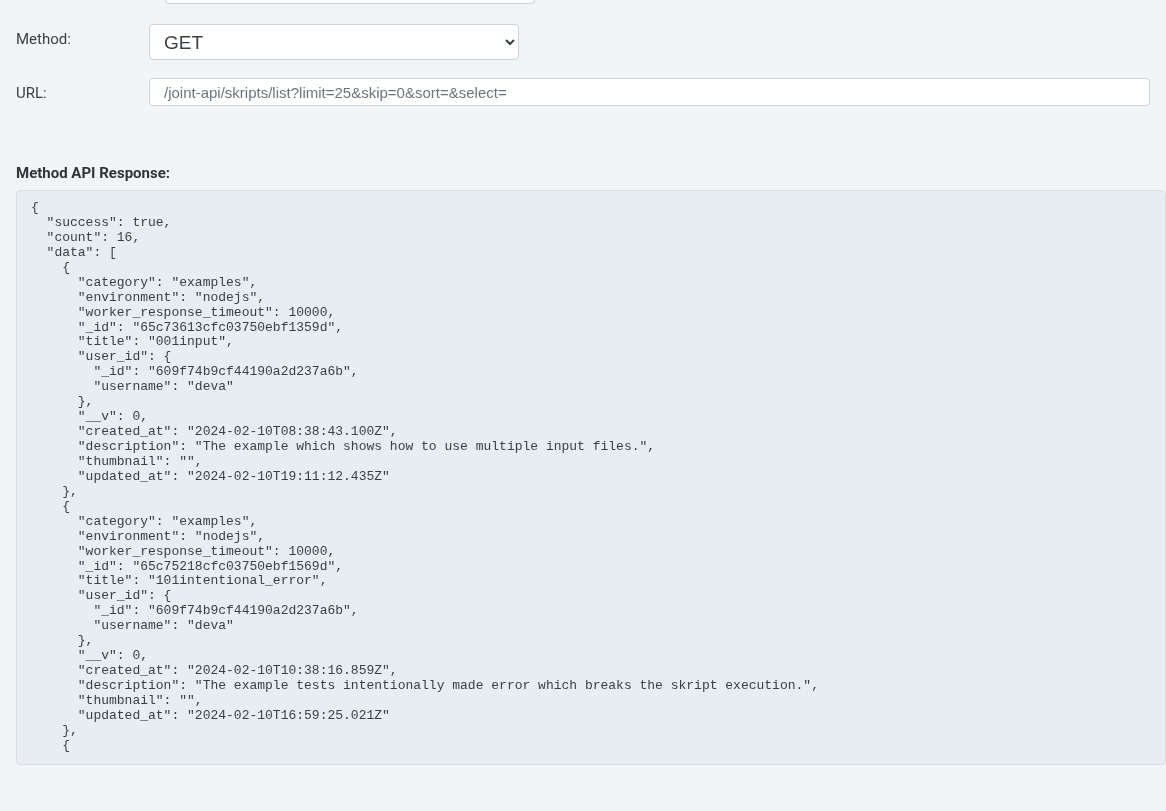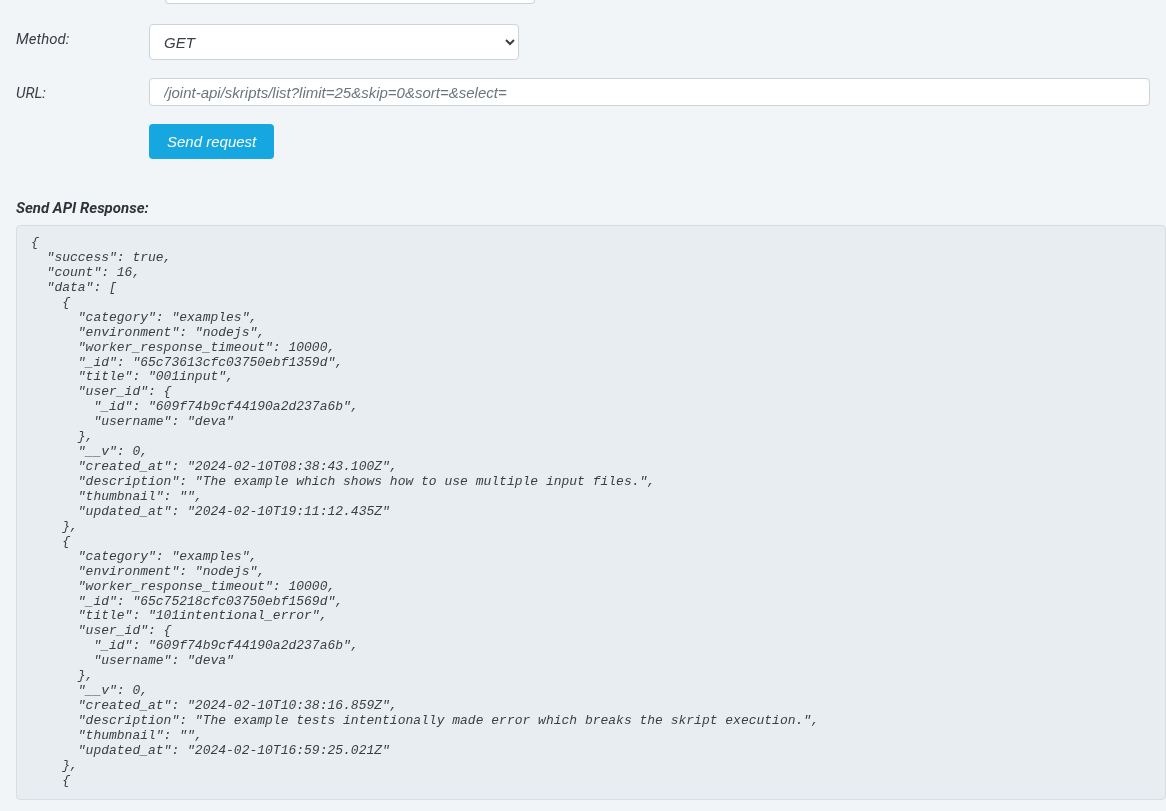--- a/index.html
+++ b/index.html
@@ -1,15 +1,15 @@
 <!DOCTYPE html>
 <html><head>
 <meta charset="utf-8">
 <style>
-  * { box-sizing: border-box; margin: 0; padding: 0; font-style: italic; }
+  * { box-sizing: border-box; margin: 0; padding: 0; }
   body {
     background: #f2f5f8;
     font-family: -apple-system, BlinkMacSystemFont, "Segoe UI", Roboto, "Helvetica Neue", Arial, sans-serif;
     font-size: 15px;
     color: #3a3f44;
     padding: 0;
     width: 1166px;
   }
   .form-area { padding: 0 16px 40px 16px; }
   .form-row { display: flex; align-items: center; margin-bottom: 18px; }
@@ -21,21 +21,21 @@
     padding-left: 0;
     padding-top: 6px;
     align-self: flex-start;
   }
   .form-control-wrap { flex: 1; }
   select.method-select {
     width: 370px;
     height: 36px;
     border: 1px solid #ccd3da;
     border-radius: 4px;
-    font-size: 15px;
+    font-size: 19px;
     padding: 0 10px;
     background: #fff;
     color: #3a3f44;
   }
   input.url-input {
     width: 100%;
     height: 28px;
     border: 1px solid #ccd3da;
     border-radius: 4px;
     font-size: 15px;
@@ -101,26 +101,23 @@
     </div>
   </div>
 
   <div class="form-row">
     <div class="form-label">URL:</div>
     <div class="form-control-wrap">
       <input type="text" class="url-input" value="/joint-api/skripts/list?limit=25&amp;skip=0&amp;sort=&amp;select=" style="">
     </div>
   </div>
 
-  <div class="btn-row">
-    <button class="btn-send">Send request</button>
-  </div>
 </div>
 
-<div class="response-heading">Send API Response:</div>
+<div class="response-heading">Method API Response:</div>
 <pre class="response-box">{
   "success": true,
   "count": 16,
   "data": [
     {
       "category": "examples",
       "environment": "nodejs",
       "worker_response_timeout": 10000,
       "_id": "65c73613cfc03750ebf1359d",
       "title": "001input",

